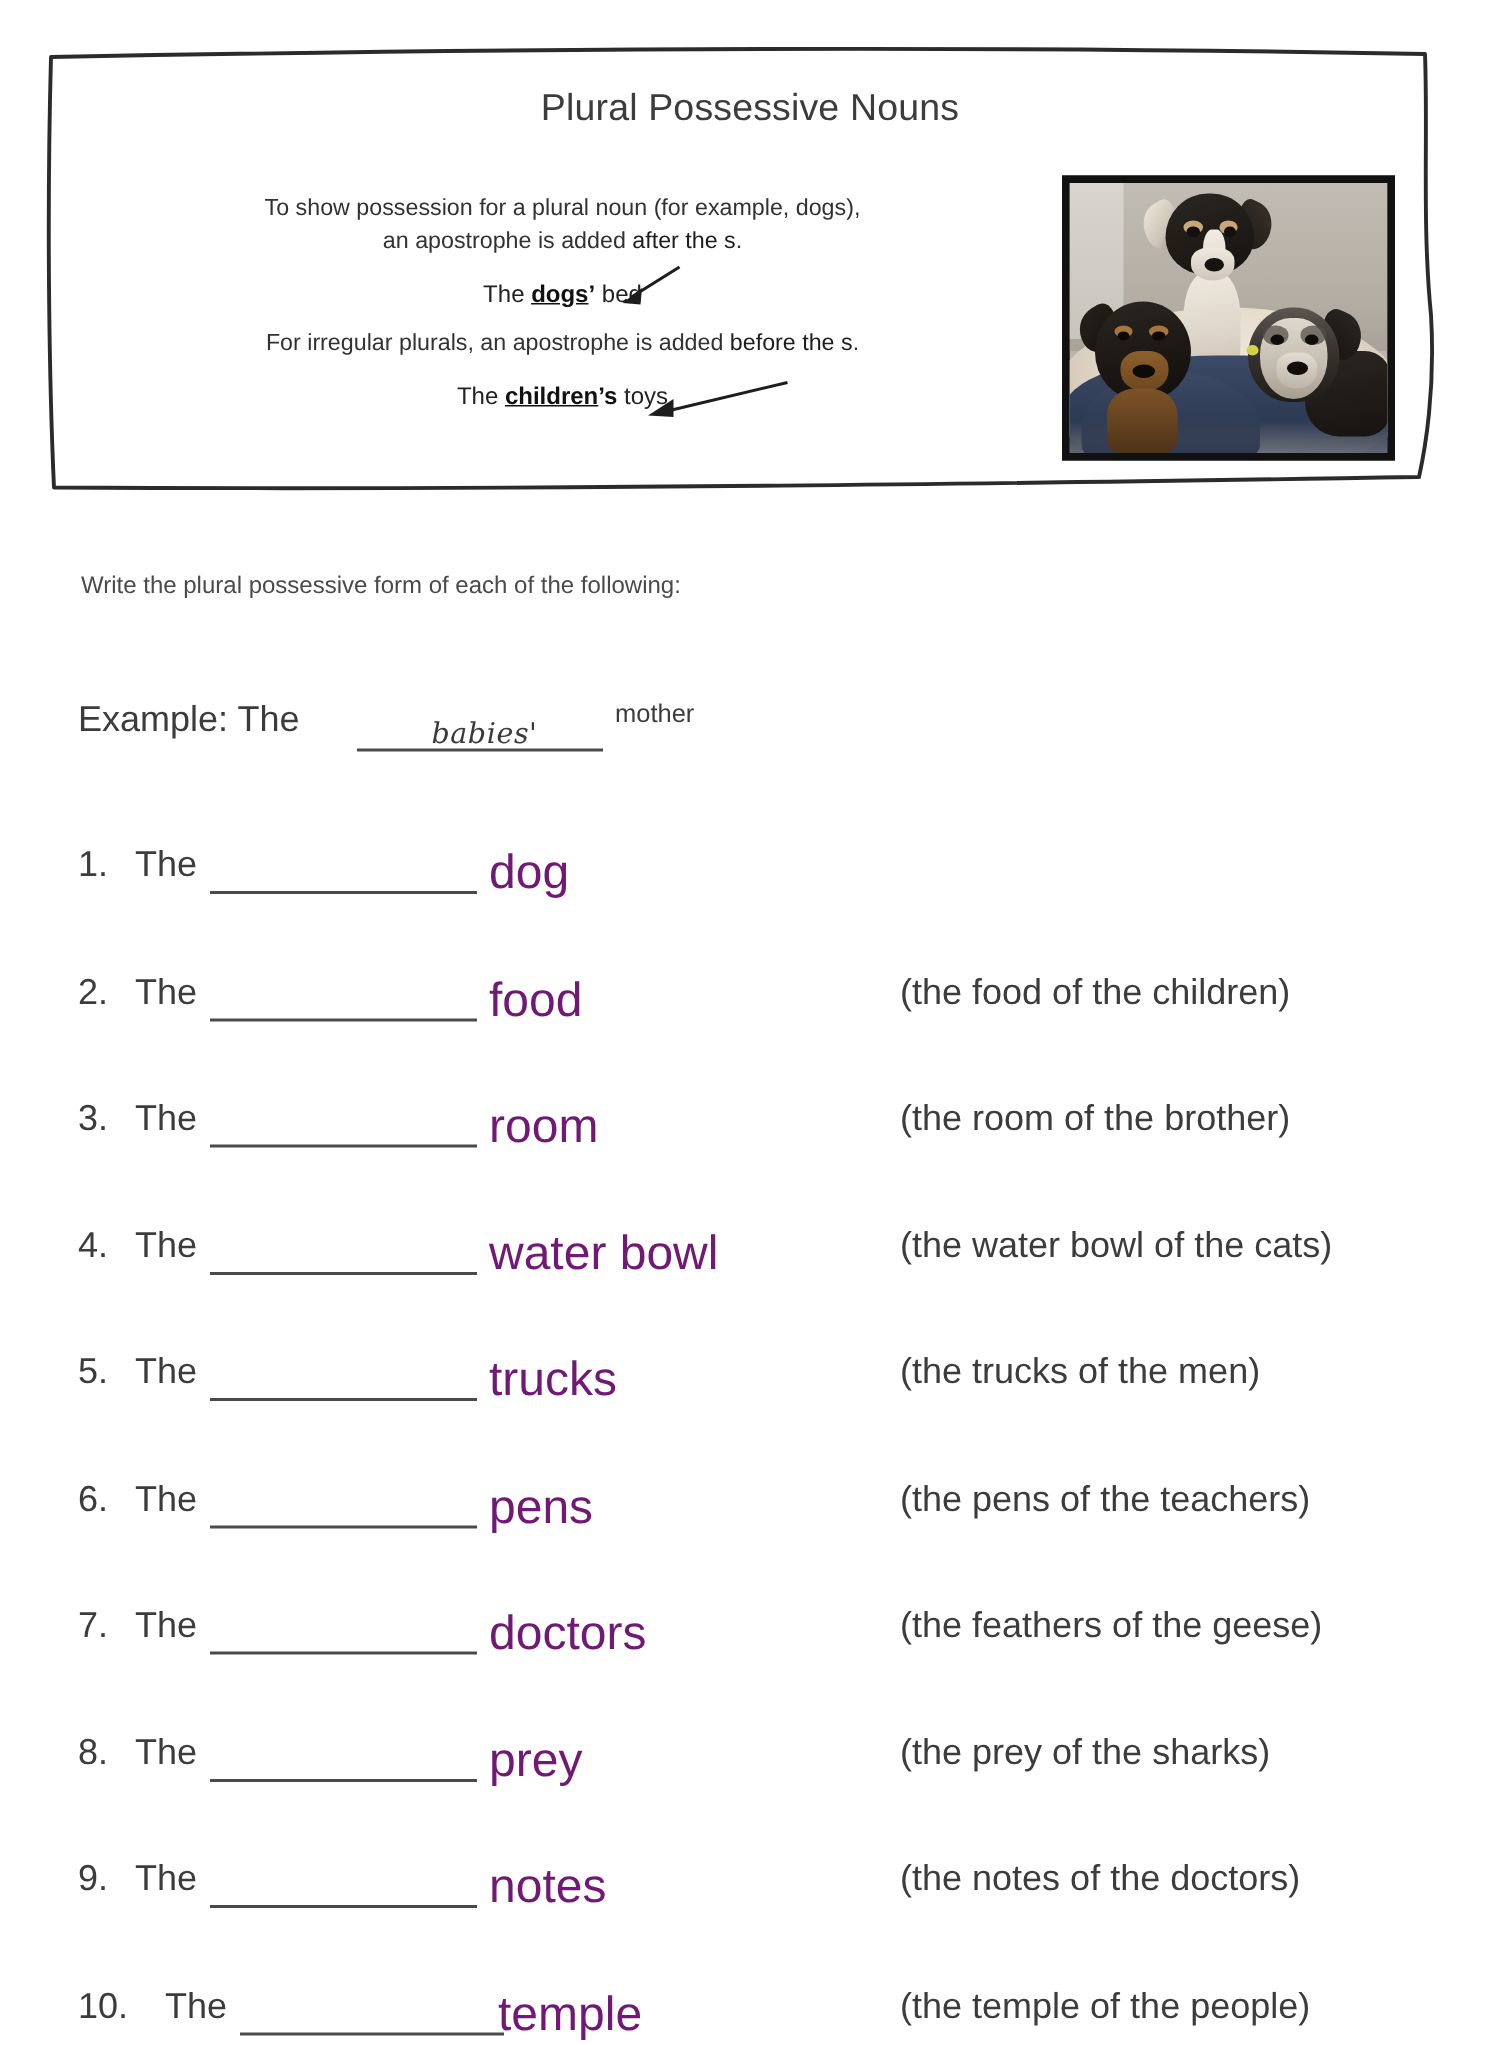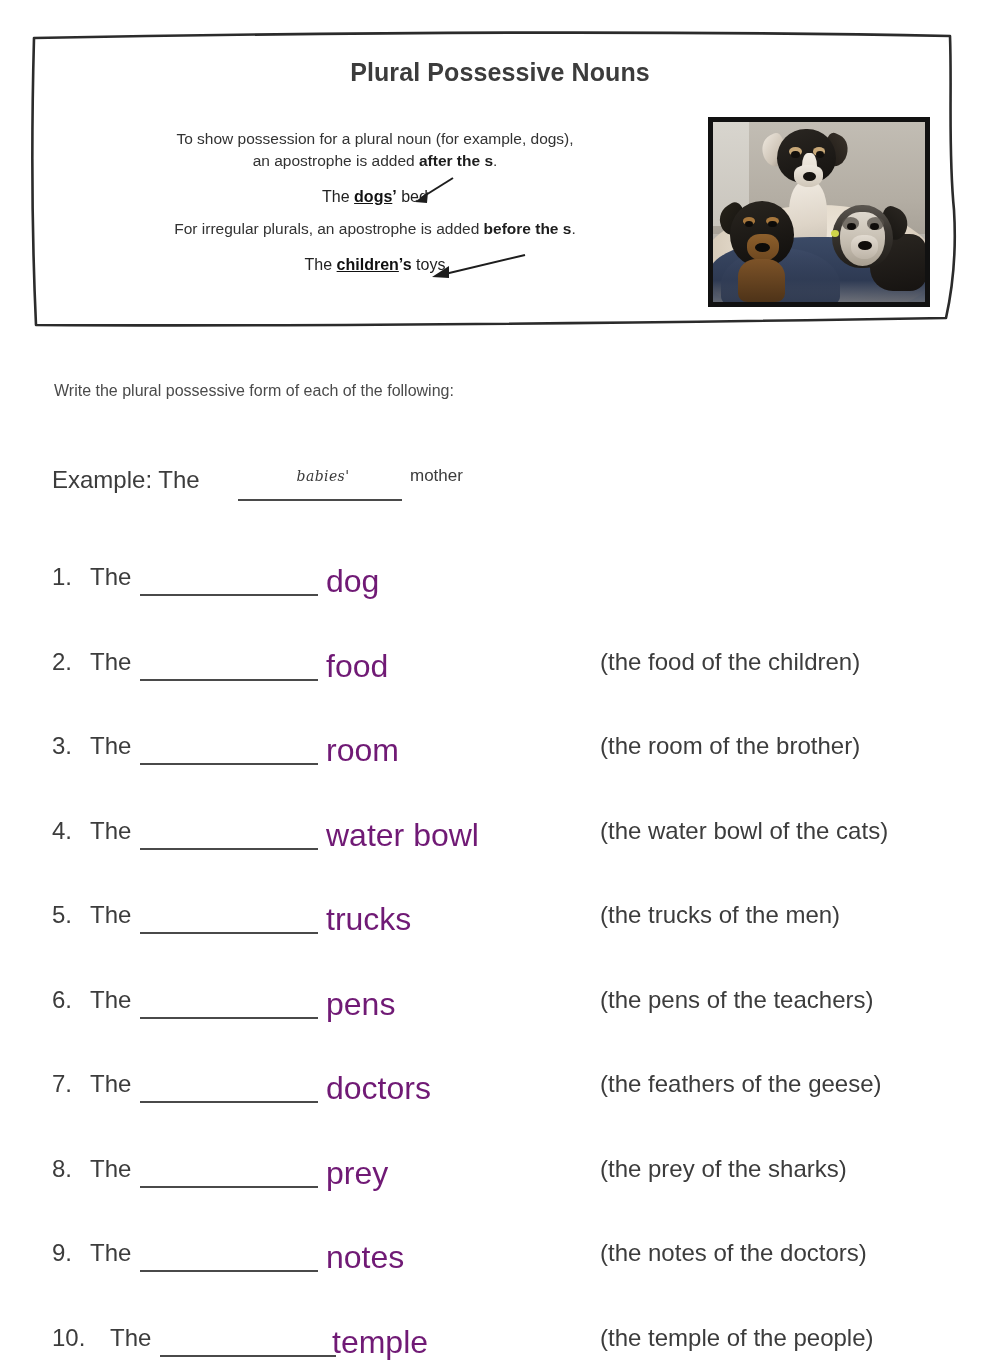--- a/index.html
+++ b/index.html
@@ -29,40 +29,40 @@
   }
   #info-box svg { display: block; }
 
   #info-title {
     position: absolute;
     left: 0;
     top: 58px;
     width: 1000px;
     text-align: center;
     font-size: 25px;
-    font-weight: 700;
+    font-weight: 400;
     color: #3c3c3c;
     letter-spacing: 0.1px;
   }
 
   #rules {
     position: absolute;
     left: 60px;
     top: 128px;
     width: 630px;
     text-align: center;
     color: #323232;
   }
   .rule-line {
     font-size: 15.5px;
     line-height: 1.42;
     margin: 0;
   }
   .rule-line.gap { margin-top: 12px; }
-  .rule-line b { font-weight: 700; color: #1d1d1d; }
+  .rule-line b { font-weight: 400; color: #1d1d1d; }
   .example-line {
     font-size: 16px;
     margin: 16px 0 0 0;
     color: #222;
   }
   .example-line .u {
     font-weight: 700;
     text-decoration: underline;
     color: #111;
   }
@@ -302,26 +302,26 @@
     position: absolute;
     left: 186px;
     top: 0px;
     width: 164px;
     height: 33px;
     border-bottom: 2px solid #4a4a4a;
   }
   .ex-answer {
     position: absolute;
     left: 196px;
-    top: 2px;
+    top: 12px;
     width: 150px;
     text-align: center;
     font-family: "DejaVu Serif", serif;
     font-style: italic;
-    font-size: 14px;
+    font-size: 19px;
     color: #3a3a3a;
     letter-spacing: 0.4px;
   }
   .ex-tail {
     position: absolute;
     left: 358px;
     top: 0;
     font-size: 17px;
     color: #3c3c3c;
     white-space: nowrap;

